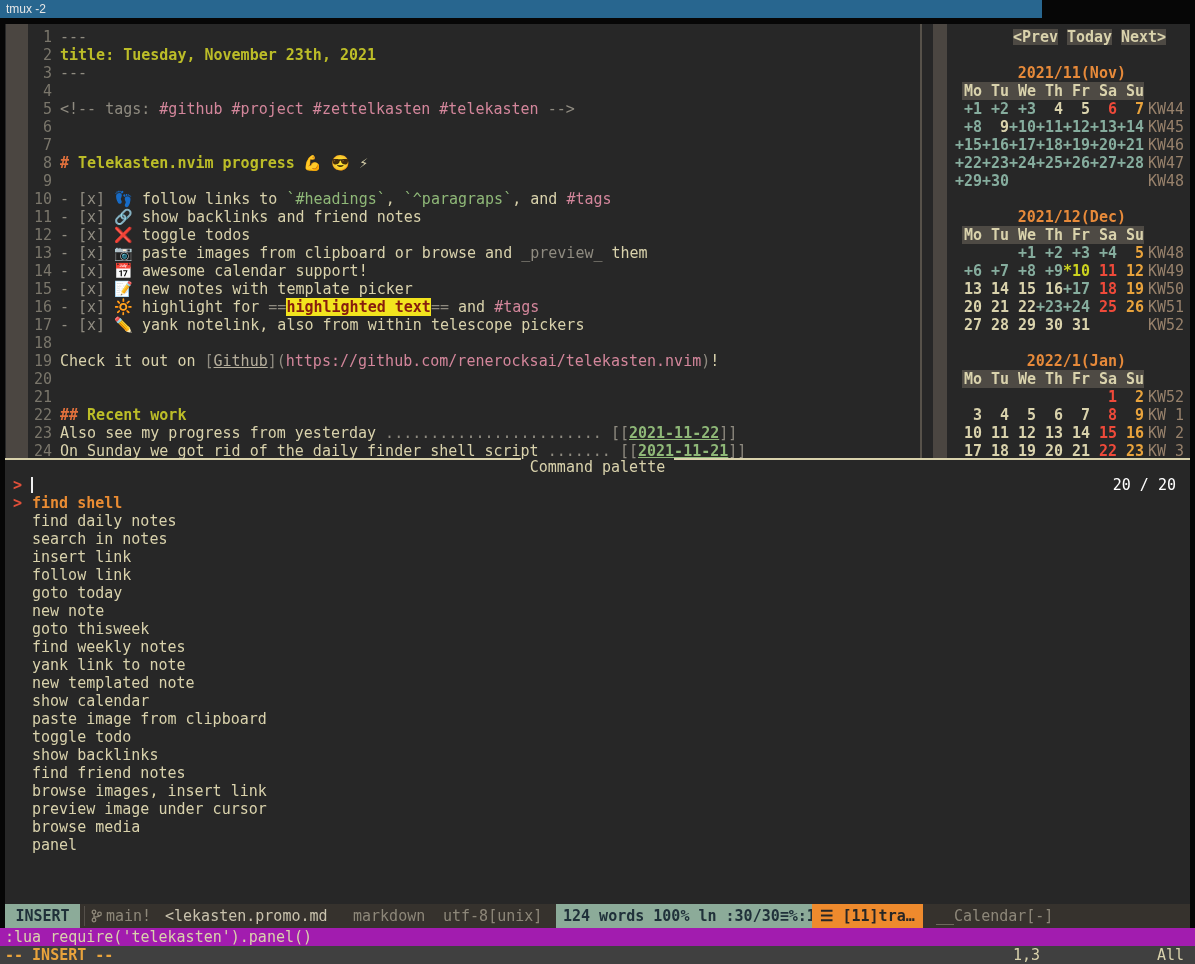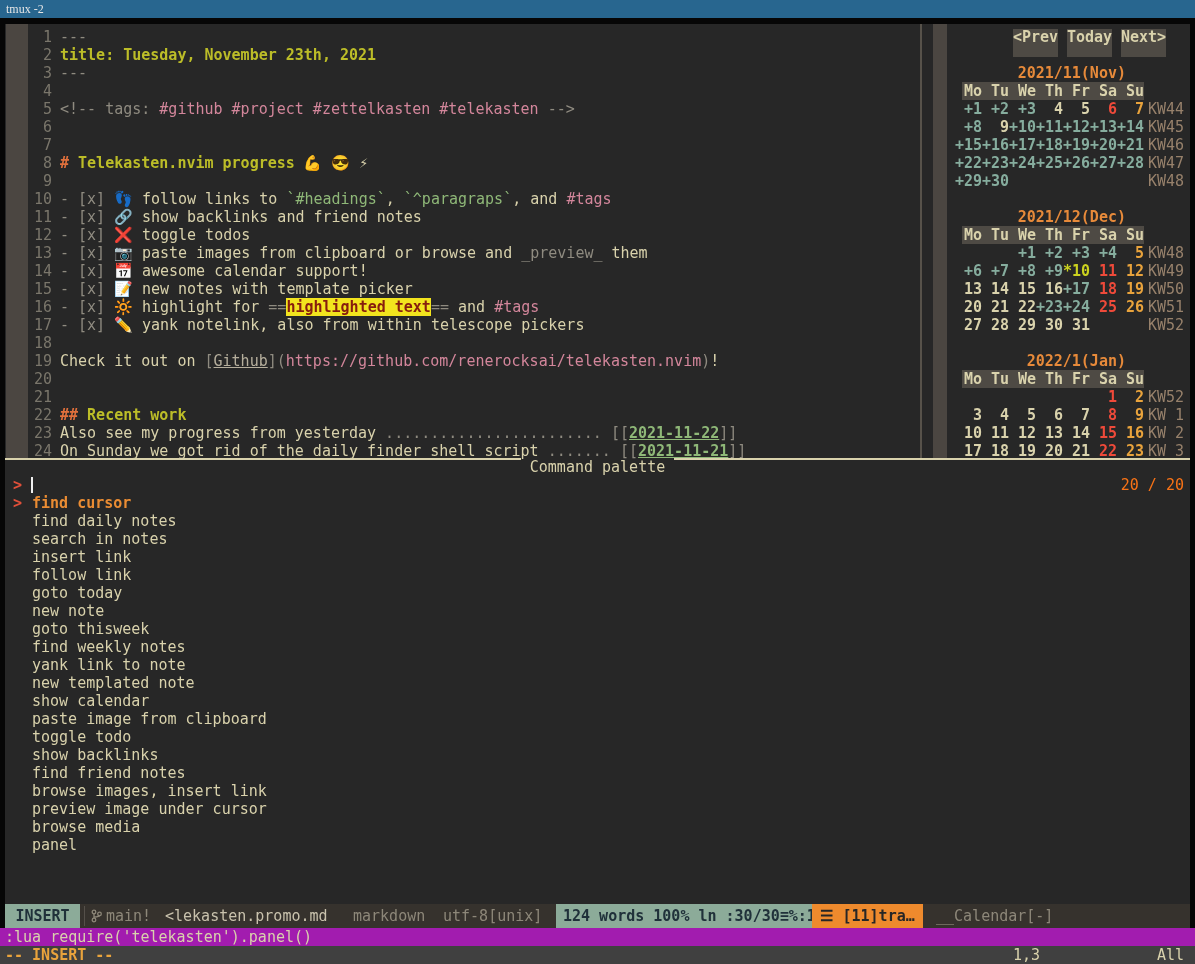--- a/index.html
+++ b/index.html
@@ -9,22 +9,22 @@
     --red:#ef4a3a; --sun:#e9a33c; --teal:#86ad9e; --today:#ccd31f; --kw:#97816b;
     --caltitle:#e78a3a; --btnbg:#4e4a44;
     --sbbg:#36322d; --chip:#8cab99; --chipfg:#20313a; --sbdim:#8d8779; --sbfile:#c9c2ad; --chiporange:#ee8a2d;
     --ared:#e0503a; --aorange:#ea8c33; --hlbg:#f2e41e; --hlfg:#871d0e;
     --titlebar:#28668f;
   }
   *{margin:0;padding:0;box-sizing:border-box}
   html,body{background:var(--bg)}
   .screen{position:relative;width:1195px;height:964px;background:var(--bg);overflow:hidden;
     font-family:"DejaVu Sans Mono",monospace;font-size:15px;line-height:18px;color:var(--fg)}
-  .titlebar{position:absolute;left:0;top:0;width:1195px;height:18px;background:var(--titlebar);
-    color:#e6e6e6;font-family:Liberation Serif, serif;font-size:12px;line-height:18px;padding-left:6px}
+  .titlebar{position:absolute;left:0;top:0;width:1042px;height:18px;background:var(--titlebar);
+    color:#e6e6e6;font-family:Liberation Sans, sans-serif;font-size:12px;line-height:18px;padding-left:6px}
   .content{position:absolute;left:5px;top:24px;width:1185px;height:880px;background:var(--panel)}
   .ed-strip{position:absolute;left:1px;top:0;width:22px;height:434px;background:var(--strip)}
   .winsep{position:absolute;left:915px;top:0;width:2px;height:434px;background:var(--winsep)}
   .cal-strip{position:absolute;left:928px;top:0;width:14px;height:434px;background:var(--strip)}
   
   .editor{position:absolute;left:0;top:4px;width:915px}
   .ed-row{display:flex;height:18px}
   .ed-num{flex:none;width:47px;text-align:right;color:var(--num)}
   .ed-text{margin-left:8px;white-space:pre}
   .s-dim{color:var(--dim)} .s-txt{color:var(--fg)}
@@ -32,36 +32,36 @@
   .s-hmark{color:var(--hmark);font-weight:700}
   .s-tag{color:var(--pink)} .s-url{color:var(--pink)}
   .s-code{color:var(--green)}
   .s-linku{color:#b5ae9c;text-decoration:underline}
   .s-date{color:var(--green);font-weight:700;text-decoration:underline}
   .s-hl{background:var(--hlbg);color:var(--hlfg);font-weight:700}
   .s-emoji{color:var(--fg)}
   
   .calendar{position:absolute;left:945px;top:4px;width:240px;padding-left:5px}
   .cal-row{position:relative;height:18px;white-space:pre;font-weight:700}
-  .cal-btn{display:inline-block;position:absolute;top:1px;width:45px;height:28px;background:var(--btnbg);
+  .cal-btn{display:inline-block;position:absolute;top:1px;width:45px;height:16px;background:var(--btnbg);
     color:var(--fg);text-align:center;line-height:16px}
   .cal-title{position:absolute;right:64px;color:var(--caltitle)}
   .hdr-bg{position:absolute;left:7px;top:0;width:182px;height:18px;background:var(--btnbg)}
   .cal-cell{position:relative;display:inline-block;width:27px;text-align:right}
   .cal-kw{display:inline-block;margin-left:4px;color:var(--kw);font-weight:400}
   .c-day{color:var(--fg)} .c-plus{color:var(--teal)} .c-sat{color:var(--red)}
   .c-sun{color:var(--sun)} .c-today{color:var(--today)} .c-hdr{color:var(--fg)}
   
   .sep-row{position:absolute;left:0;top:434px;width:1185px;height:18px;display:flex;align-items:flex-start}
   .rule{flex:1;border-top:2px solid var(--fg);height:0}
   .sep-title{padding:0 9px;color:var(--fg)}
   .prompt-row{position:absolute;left:0;top:452px;width:1185px;height:18px}
   .prompt-gt{position:absolute;left:8px;color:var(--ared);font-weight:700}
   .cursor{position:absolute;left:26px;top:1px;width:2px;height:16px;background:#efefef}
-  .counter{position:absolute;right:6px;color:#f97316}
+  .counter{position:absolute;right:14px;color:#ffffff}
   .sel-row{position:absolute;left:0;top:470px;width:1185px;height:18px}
   .sel-gt{position:absolute;left:8px;color:var(--ared);font-weight:700}
   .sel-label{position:absolute;left:27px;color:var(--aorange);font-weight:700}
   .pal-items{position:absolute;left:0;top:488px;width:1185px}
   .pal-item{height:18px;padding-left:27px;color:var(--fg);white-space:pre}
   
   .statusbar{position:absolute;left:5px;top:904px;width:1185px;height:24px;background:var(--sbbg);line-height:24px}
   .sb-mode{position:absolute;left:0;top:0;width:75px;height:24px;background:var(--chip);color:var(--chipfg);
     font-weight:700;text-align:center}
   .sb-vsep{position:absolute;left:79px;top:2px;width:1px;height:20px;background:#55504a}
@@ -232,21 +232,21 @@
     </div>
 
     <div class="prompt-row">
       <span class="prompt-gt">&gt;</span>
       <span class="cursor"></span>
       <span class="counter">20 / 20</span>
     </div>
 
     <div class="sel-row">
       <span class="sel-gt">&gt;</span>
-      <span class="sel-label">find cursor</span>
+      <span class="sel-label">find shell</span>
     </div>
 
     <div class="pal-items" id="pal-items">
         <div class="pal-item">find daily notes</div>
         <div class="pal-item">search in notes</div>
         <div class="pal-item">insert link</div>
         <div class="pal-item">follow link</div>
         <div class="pal-item">goto today</div>
         <div class="pal-item">new note</div>
         <div class="pal-item">goto thisweek</div>

